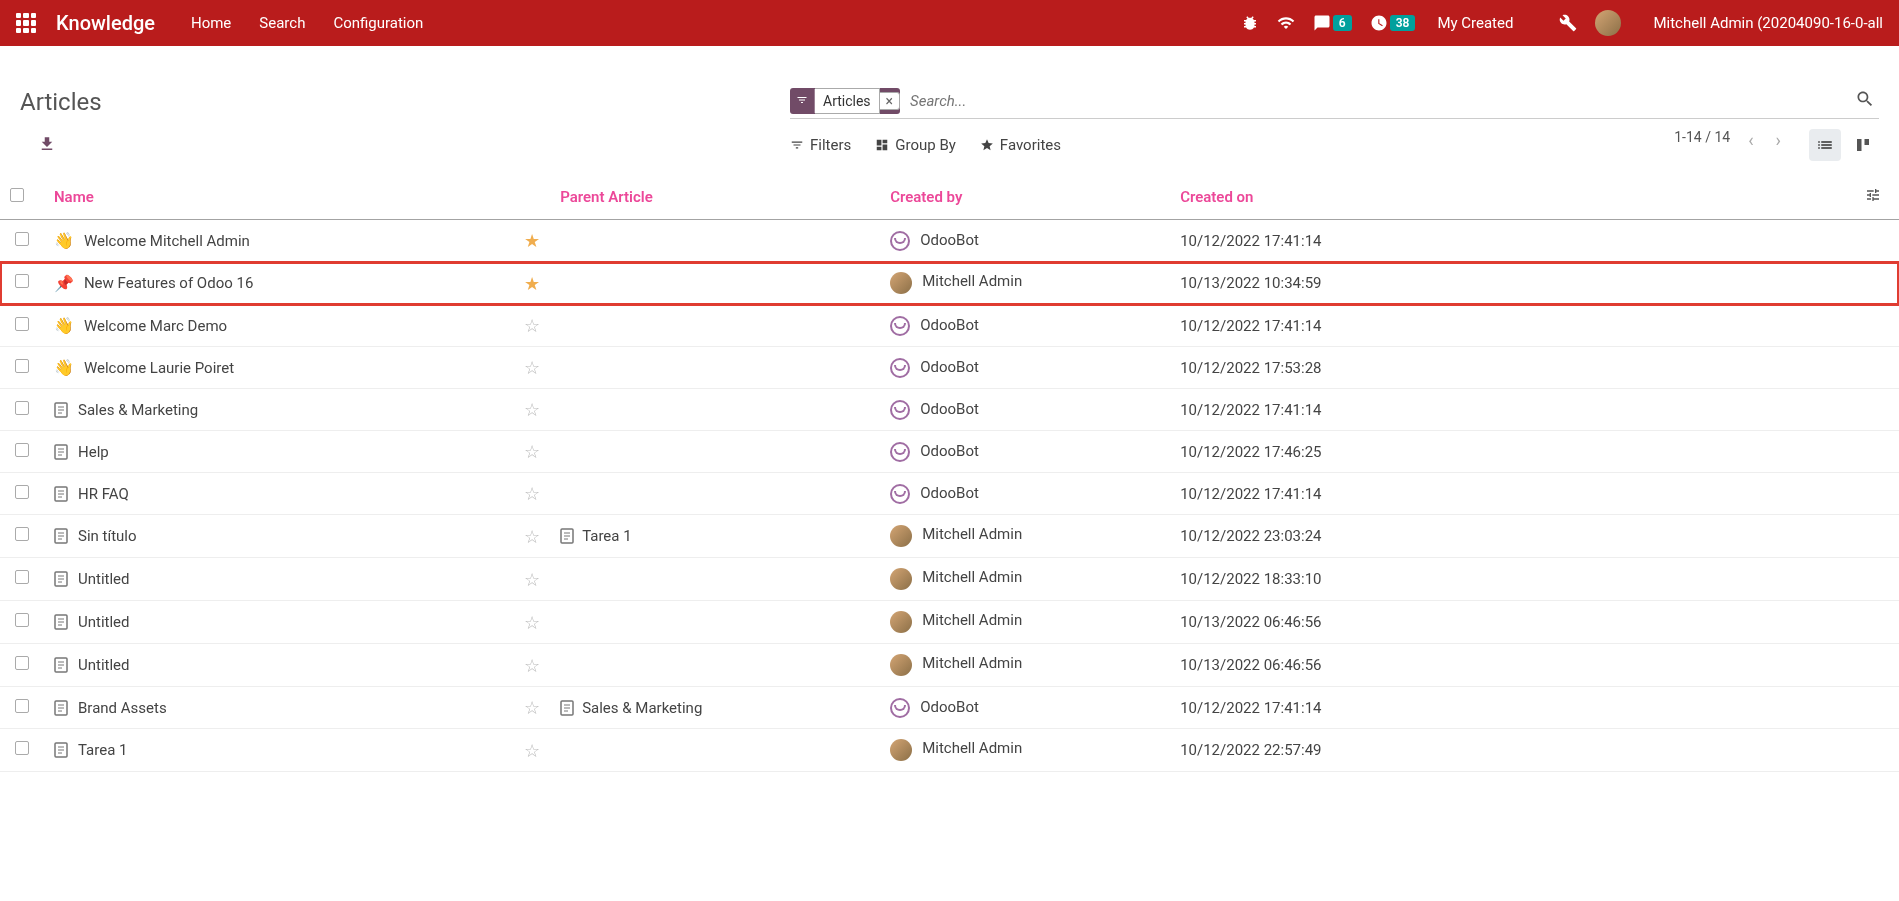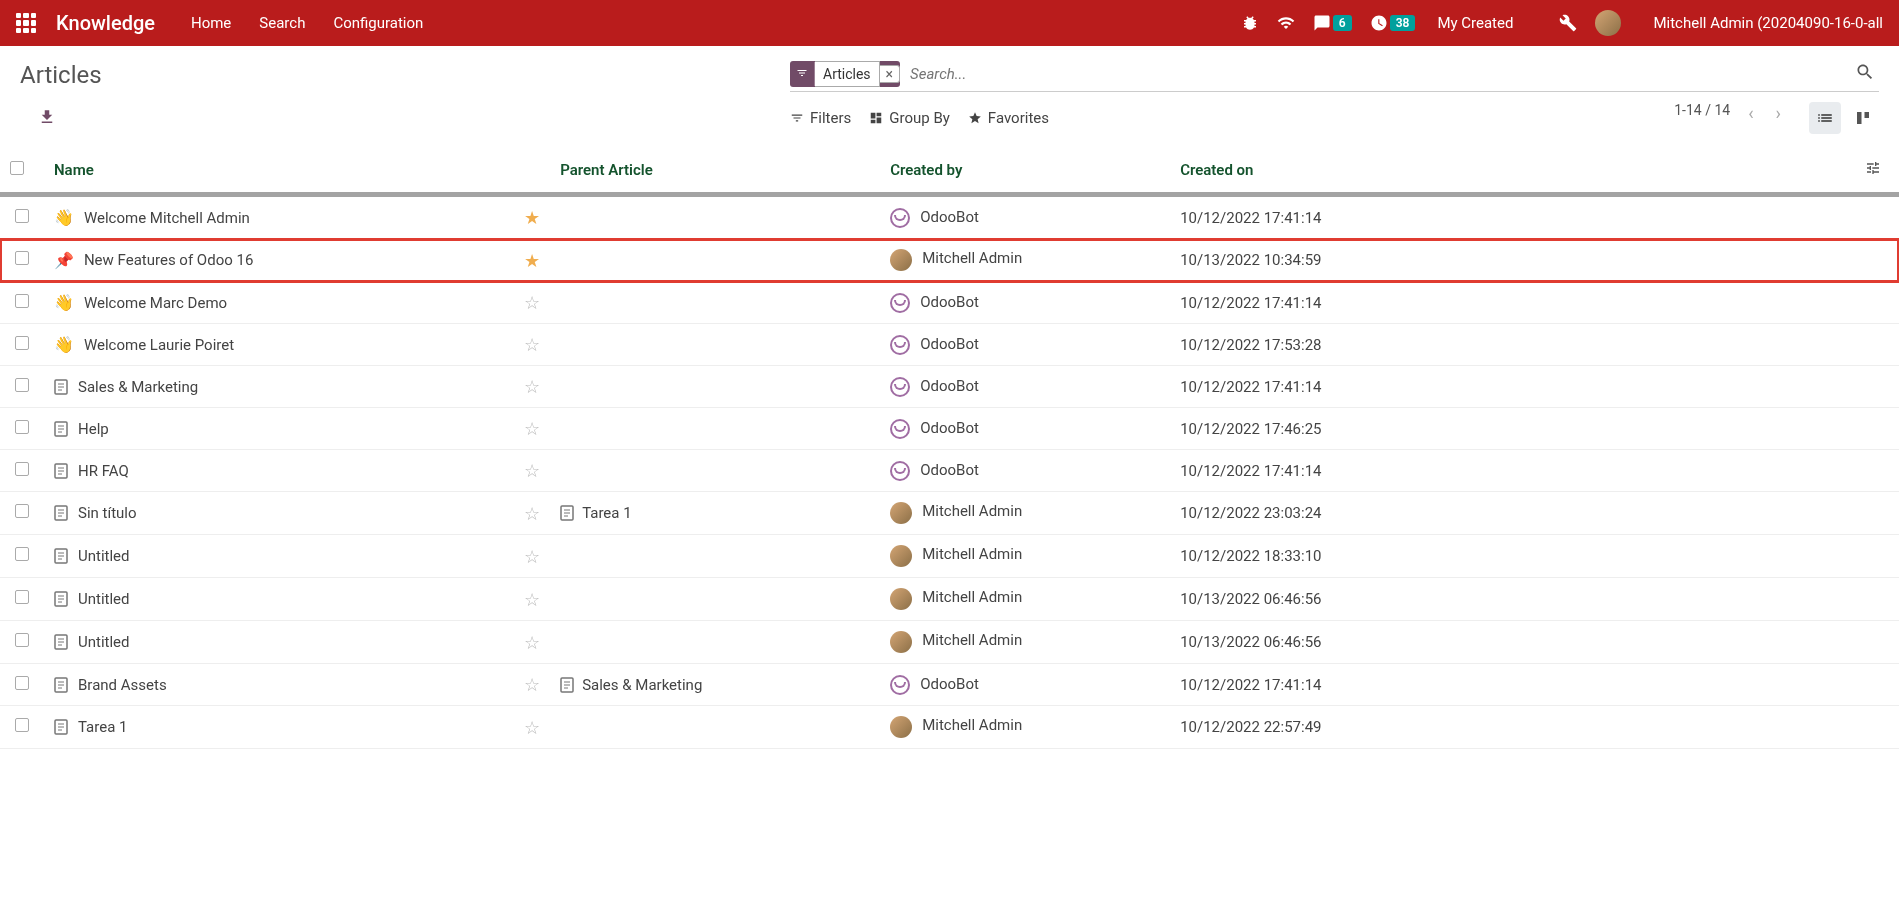--- a/index.html
+++ b/index.html
@@ -21,45 +21,45 @@
 .navbar .spacer { flex: 1; }
 .navbar .nav-icon { margin-left: 18px; cursor:pointer; color:#fff; display:flex; align-items:center; position:relative; }
 .navbar .nav-icon svg { width:18px; height:18px; fill:#fff; }
 .navbar .badge { background:#00A09D; color:#fff; font-size:12px; font-weight:600; padding:1px 6px; border-radius:3px; margin-left:2px; }
 .navbar .company { margin-left: 22px; font-size: 15px; }
 .navbar .avatar { width:26px; height:26px; border-radius:50%; background: linear-gradient(135deg,#d4a574,#8b6f47); margin-left:18px; margin-right:8px; display:inline-block; }
 .navbar .username { font-size: 15px; padding-left: 24px; }
 
 
 .control-panel { padding: 12px 20px 8px; }
-.cp-row1 { display:flex; align-items:center; }
+.cp-row1 { display:flex; align-items:center;margin-top:27px; }
 .cp-title { font-size: 24px; font-weight: 400; color:#555; flex: 0 0 770px; }
 .search-wrap { flex:1; display:flex; align-items:center; border-bottom:1px solid #ccc; padding-bottom:2px; }
 .search-facet { background:#714B67; color:#fff; display:flex; align-items:center; border-radius:3px; font-size:14px; }
 .search-facet .facet-icon { padding:4px 6px; border-right:1px solid rgba(255,255,255,0.3); }
 .search-facet .facet-label { padding:4px 8px; background:#fff; color:#333; border:1px solid #aaa; border-left:none; }
 .search-facet .facet-remove { padding:0 6px; background:#fff; color:#666; cursor:pointer; border:1px solid #aaa; border-left:none; border-top-right-radius:3px; border-bottom-right-radius:3px; }
 .search-input { flex:1; border:none; outline:none; padding:6px 10px; font-size:15px; font-style:italic; color:#888; }
 .search-icon-btn { cursor:pointer; padding:4px; }
 
 .cp-row2 { display:flex; align-items:center; margin-top:10px; }
 .cp-left { flex: 0 0 770px; }
 .dl-btn { color:#714B67; cursor:pointer; margin-left:18px; }
-.cp-tools { display:flex; align-items:center; gap:18px; color:#444; font-size:15px; }
+.cp-tools { display:flex; align-items:center; gap:24px; color:#444; font-size:15px; }
 .cp-tools .tool { display:flex; align-items:center; gap:6px; cursor:pointer; }
 .cp-tools svg { width:14px; height:14px; fill:#444; }
 .cp-right { margin-left:auto; display:flex; gap:14px; color:#555; }
 .pager-btn { cursor:pointer; color:#aaa; font-size:18px; padding:0 4px; }
 .view-switch { display:flex; gap:6px; margin-left:10px; }
 .view-btn { width:32px; height:32px; display:flex; align-items:center; justify-content:center; cursor:pointer; border-radius:4px; }
 .view-btn.active { background:#e9ecef; }
 
 
 .list-table { width:100%; border-collapse:collapse; margin-top:6px; }
-.list-table th { text-align:left; padding:12px 10px; font-weight:600; color:#14532d; border-bottom:5px solid #a3a3a3; font-size:15px; }
+.list-table th { text-align:left; padding:12px 10px; font-weight:600; color:#ec4899; border-bottom:1px solid #a3a3a3; font-size:15px; }
 .list-table td { padding:10px 10px; border-bottom:1px solid #eee; font-size:15px; color:#444; vertical-align:middle; }
 .list-table tr.highlighted { outline:3px solid #e03c31; outline-offset:-2px; }
 .col-check { width:44px; text-align:center; }
 .col-name { width:470px; }
 .col-star { width:36px; text-align:center; }
 .col-parent { width:330px; }
 .col-created-by { width:290px; }
 .col-created-on { }
 .col-opt { width:44px; text-align:right; padding-right:18px; }
 

